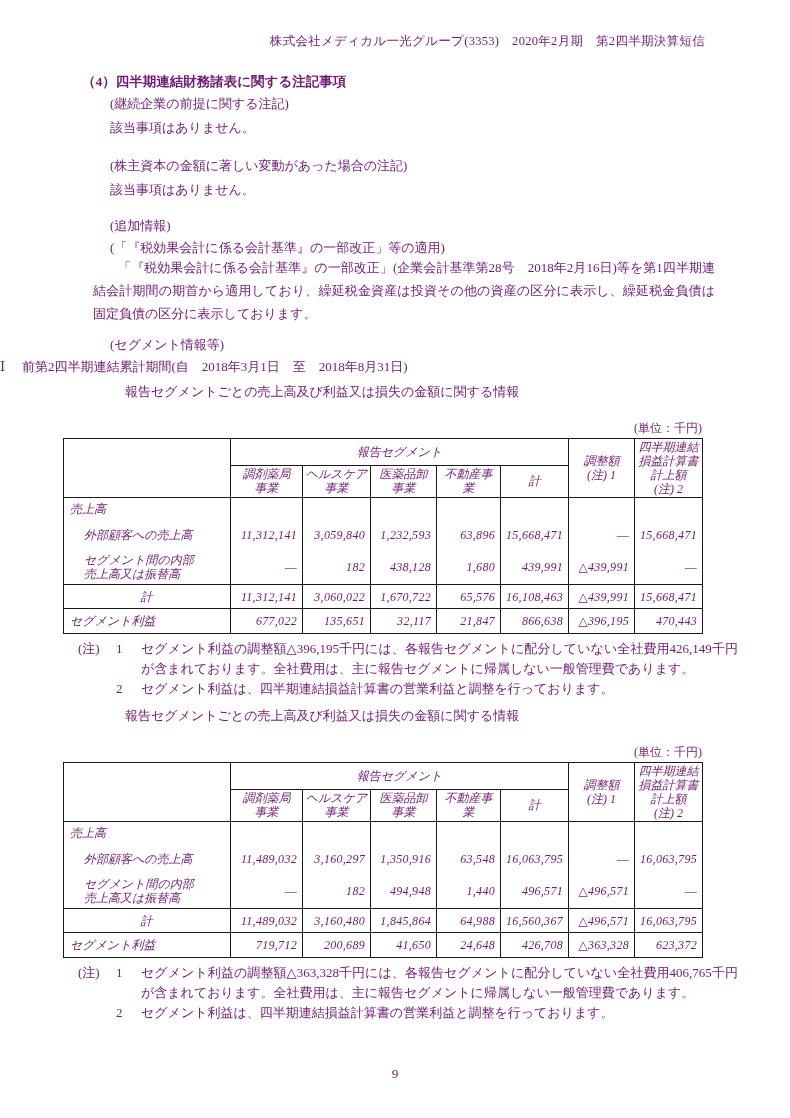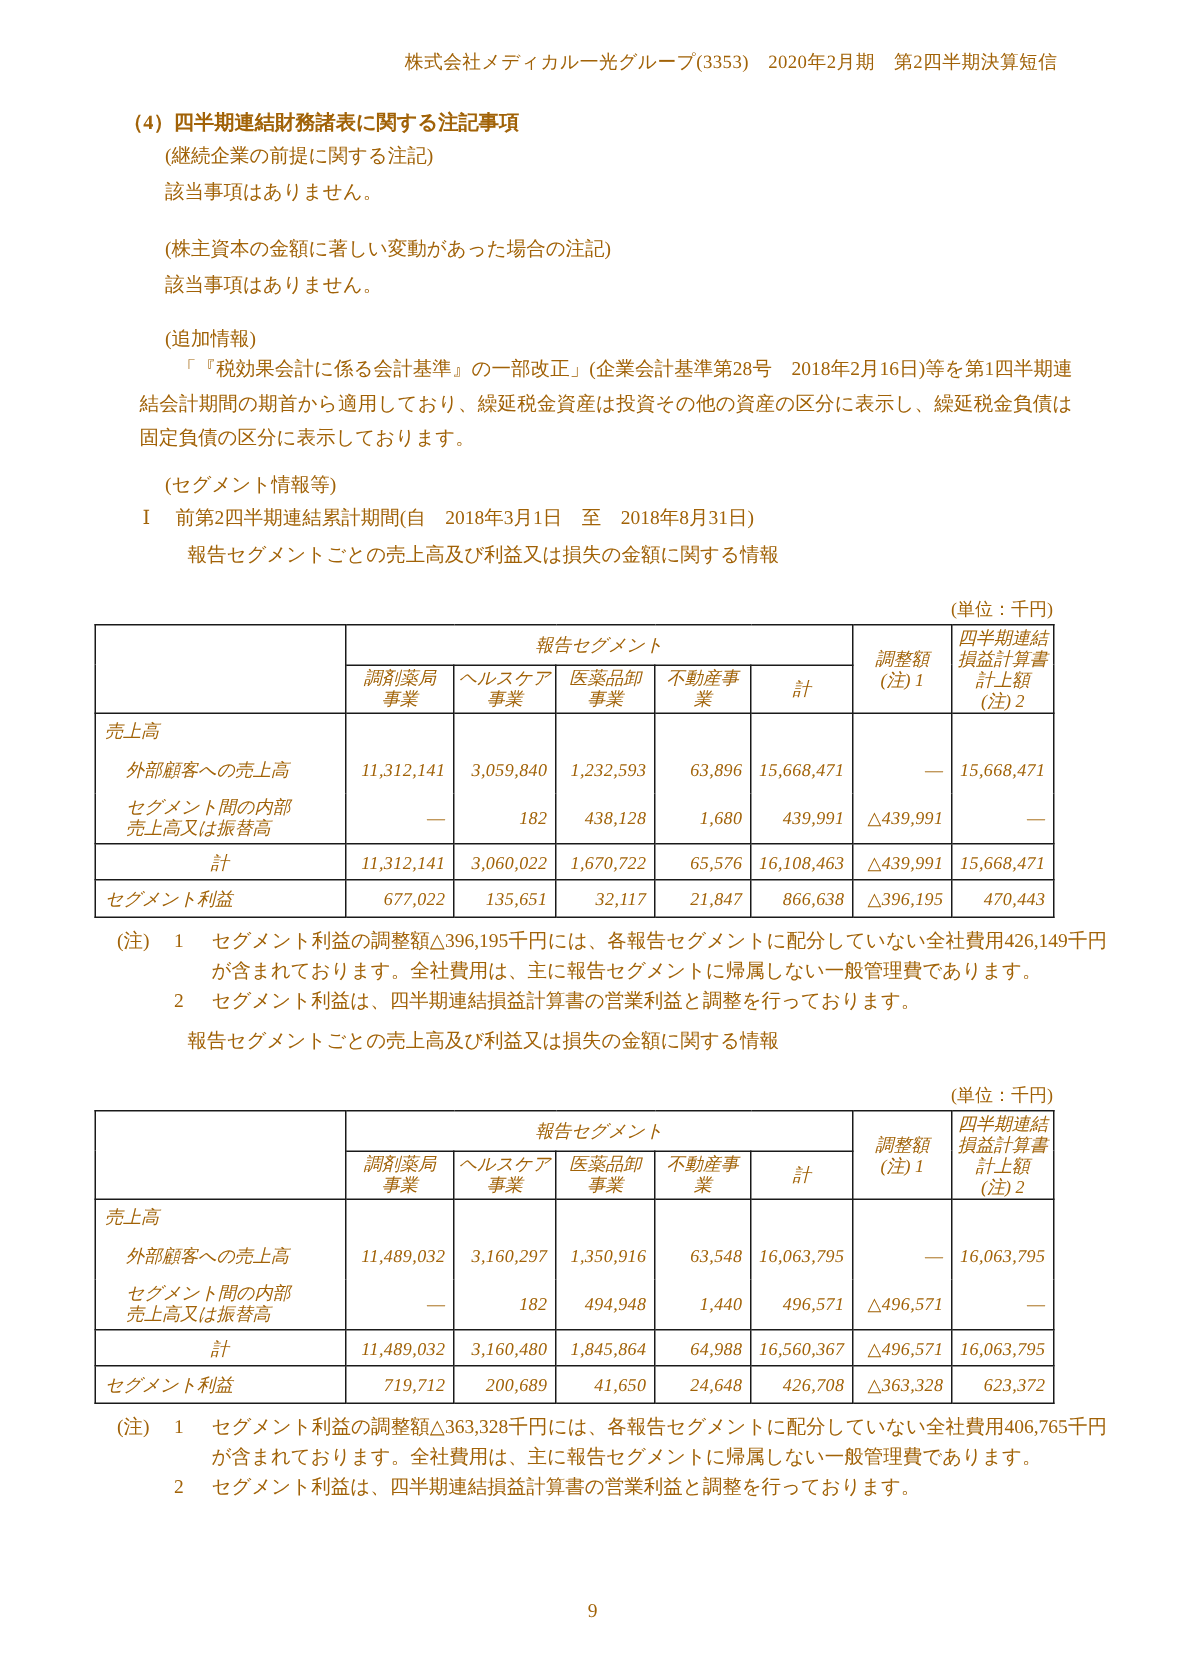--- a/index.html
+++ b/index.html
@@ -1,19 +1,19 @@
 <!DOCTYPE html>
 <html lang="ja"><head>
 <meta charset="utf-8">
 <style>
   html,body{margin:0;padding:0;background:#fff;}
   .page{
     position:relative;
     width:790px;height:1118px;
-    background:#fff;color:#a16207;
+    background:#fff;color:#701a75;
     font-family:"Liberation Serif","DejaVu Serif",serif;
     font-size:13px;line-height:16px;
     overflow:hidden;
   }
   .doc-header{
     padding-top:33px;
     text-align:right;
     padding-right:85px;
     font-size:12.5px;
     letter-spacing:.3px;
@@ -30,21 +30,21 @@
   .mt20{margin-top:20px;}
   .mt22{margin-top:22px;}
   .mt24{margin-top:24px;}
   .para{
     margin:0 0 0 93px;
     width:622px;
     text-indent:25px;
     line-height:23px;
     text-align:justify;
   }
-  .period-line{margin-left:95px;}
+  .period-line{}
   .period-line .numeral{display:inline-block;min-width:22px;}
   .subtitle-line{margin-left:125px;margin-top:9px;}
 
   .tbl-wrap{margin-left:63px;width:639px;}
   .unit-label{
     text-align:right;
     font-size:12px;
     margin-top:20px;
     margin-bottom:2px;
   }
@@ -112,20 +112,21 @@
 
   <div class="sec-title">（4）四半期連結財務諸表に関する注記事項</div>
 
   <div class="line mt6">(継続企業の前提に関する注記)</div>
   <div class="line mt8">該当事項はありません。</div>
 
   <div class="line mt22">(株主資本の金額に著しい変動があった場合の注記)</div>
   <div class="line mt8">該当事項はありません。</div>
 
   <div class="line mt20">(追加情報)</div>
+  <div class="line mt6">(「『税効果会計に係る会計基準』の一部改正」等の適用)</div>
   <p class="para">「『税効果会計に係る会計基準』の一部改正」(企業会計基準第28号　2018年2月16日)等を第1四半期連結会計期間の期首から適用しており、繰延税金資産は投資その他の資産の区分に表示し、繰延税金負債は固定負債の区分に表示しております。</p>
 
   <div class="line mt12">(セグメント情報等)</div>
 
   <div class="period-line mt6">
     <span class="numeral">Ⅰ</span><span>前第2四半期連結累計期間(自　2018年3月1日　至　2018年8月31日)</span>
   </div>
   <div class="subtitle-line">報告セグメントごとの売上高及び利益又は損失の金額に関する情報</div>
 
   <div class="tbl-wrap">

